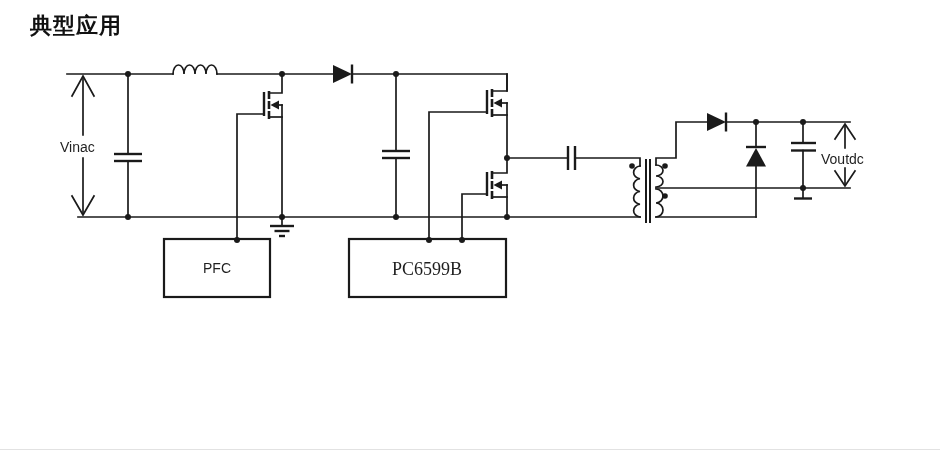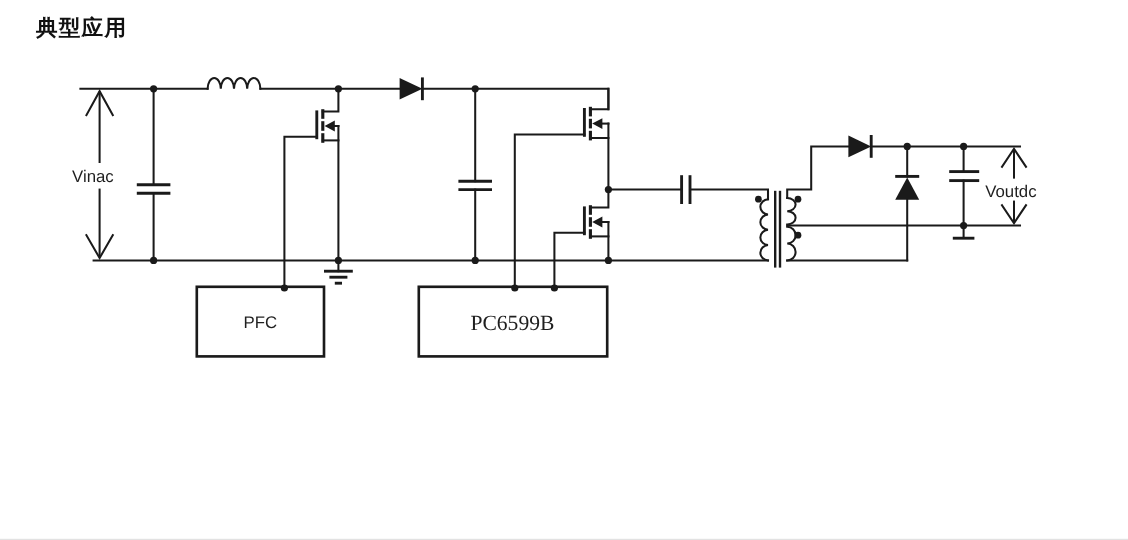--- a/index.html
+++ b/index.html
@@ -1,20 +1,20 @@
 <!DOCTYPE html>
 <html><head>
 <meta charset="utf-8">
 <style>
   html,body{margin:0;padding:0;background:#fff;}
   .page{position:relative;width:940px;height:450px;background:#ffffff;
         font-family:"Liberation Sans",sans-serif;overflow:hidden;
         border-bottom:1px solid #e2e2e2;box-sizing:border-box;}
   .doc-title{position:absolute;left:30px;top:11px;font-family:"DejaVu Serif",serif;
-        font-weight:bold;font-size:18px;color:#111;letter-spacing:1px;}
+        font-weight:bold;font-size:22px;color:#111;letter-spacing:1px;}
   svg{position:absolute;left:0;top:0;}
   .wire{stroke:#1a1a1a;stroke-width:1.7;fill:none;stroke-linecap:square;}
   .bar{stroke:#1a1a1a;stroke-width:2.4;fill:none;stroke-linecap:butt;}
   .seg{stroke:#1a1a1a;stroke-width:2.6;fill:none;stroke-linecap:butt;}
   .core{stroke:#1a1a1a;stroke-width:2;fill:none;}
   .fillb{fill:#1a1a1a;stroke:none;}
   .box{fill:#ffffff;stroke:#1a1a1a;stroke-width:2.2;}
   .dot{fill:#1a1a1a;}
   .lbl{font:14px "Liberation Sans",sans-serif;fill:#1f1f1f;}
   .chip{font:18px "Liberation Serif",serif;fill:#1f1f1f;}

